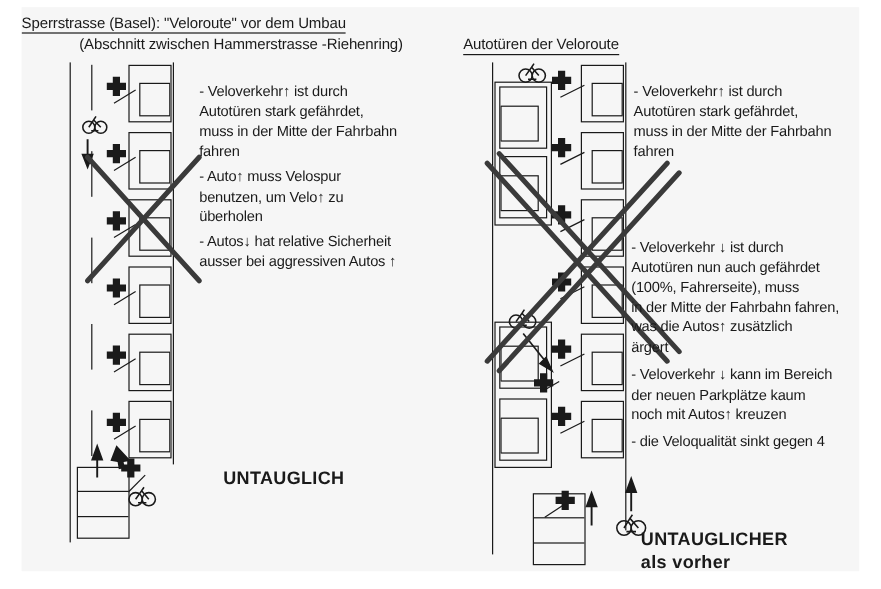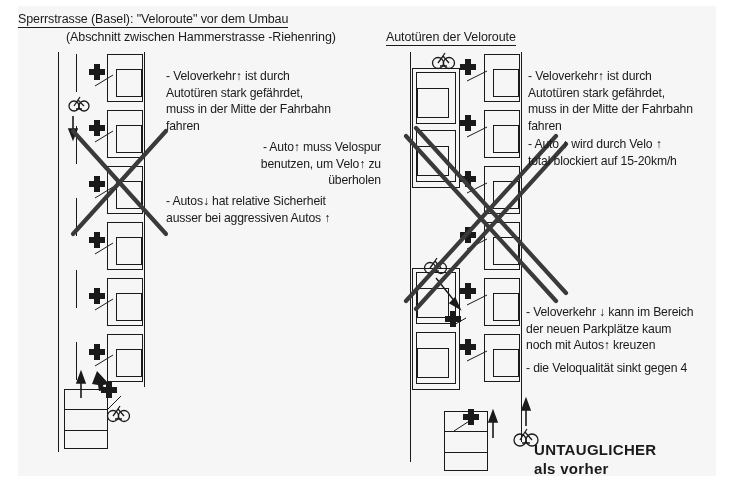--- a/index.html
+++ b/index.html
@@ -232,26 +232,27 @@
         <g stroke="#3a3a3a" stroke-width="4.2" stroke-linecap="round">
           <line x1="55" y1="125" x2="148" y2="228"></line>
           <line x1="148" y1="125" x2="55" y2="228"></line>
         </g>
       </svg>
 
       <div class="notes" style="left:148px; top:62px; width:205px;">- Veloverkehr↑  ist durch
 Autotüren stark gefährdet,
 muss in der Mitte der Fahrbahn
 fahren</div>
-      <div class="notes" style="left:158px; top:133px; width:205px;text-align:right;">- Auto↑ muss Velospur
+      <div class="notes" style="left:148px; top:133px; width:205px;">- Auto↑ muss Velospur
 benutzen, um Velo↑ zu
 überholen</div>
       <div class="notes" style="left:148px; top:187px; width:210px;">- Autos↓ hat relative Sicherheit
 ausser bei aggressiven Autos ↑</div>
 
+      <div class="verdict" style="left:168px; top:383px;">UNTAUGLICH</div>
     </div>
 
     <div class="panel" id="panel-right">
 
 
       <div class="title" style="top:24px;">Autotüren der Veloroute</div>
 
       <div class="roadline" style="left:24px; top:46px; height:410px;"></div>
       <div class="roadline" style="left:135px; top:46px; height:390px;"></div>
 
@@ -373,22 +374,26 @@
           <line x1="30" y1="122" x2="180" y2="287"></line>
           <line x1="170" y1="130" x2="20" y2="295"></line>
           <line x1="180" y1="138" x2="30" y2="303"></line>
         </g>
       </svg>
 
       <div class="notes" style="left:142px; top:62px; width:195px;">- Veloverkehr↑  ist durch
 Autotüren stark gefährdet,
 muss in der Mitte der Fahrbahn
 fahren</div>
-      <div class="notes" style="left:142px; top:130px; width:195px;">- Auto ↑ wird durch Velo ↑
- total blockiert auf 15-20km/h</div>
+      <div class="notes" style="left:140px; top:192px; width:200px;">- Veloverkehr ↓ ist durch
+Autotüren nun auch gefährdet
+(100%, Fahrerseite), muss
+in der Mitte der Fahrbahn fahren,
+was die Autos↑ zusätzlich
+ärgert</div>
       <div class="notes" style="left:140px; top:298px; width:200px;">- Veloverkehr ↓ kann im Bereich
 der neuen Parkplätze kaum
 noch mit Autos↑ kreuzen</div>
       <div class="notes" style="left:140px; top:354px; width:200px;">- die Veloqualität sinkt gegen 4</div>
 
       <div class="verdict" style="left:148px; top:434px;">UNTAUGLICHER
 als vorher</div>
     </div>
 
   </div>

